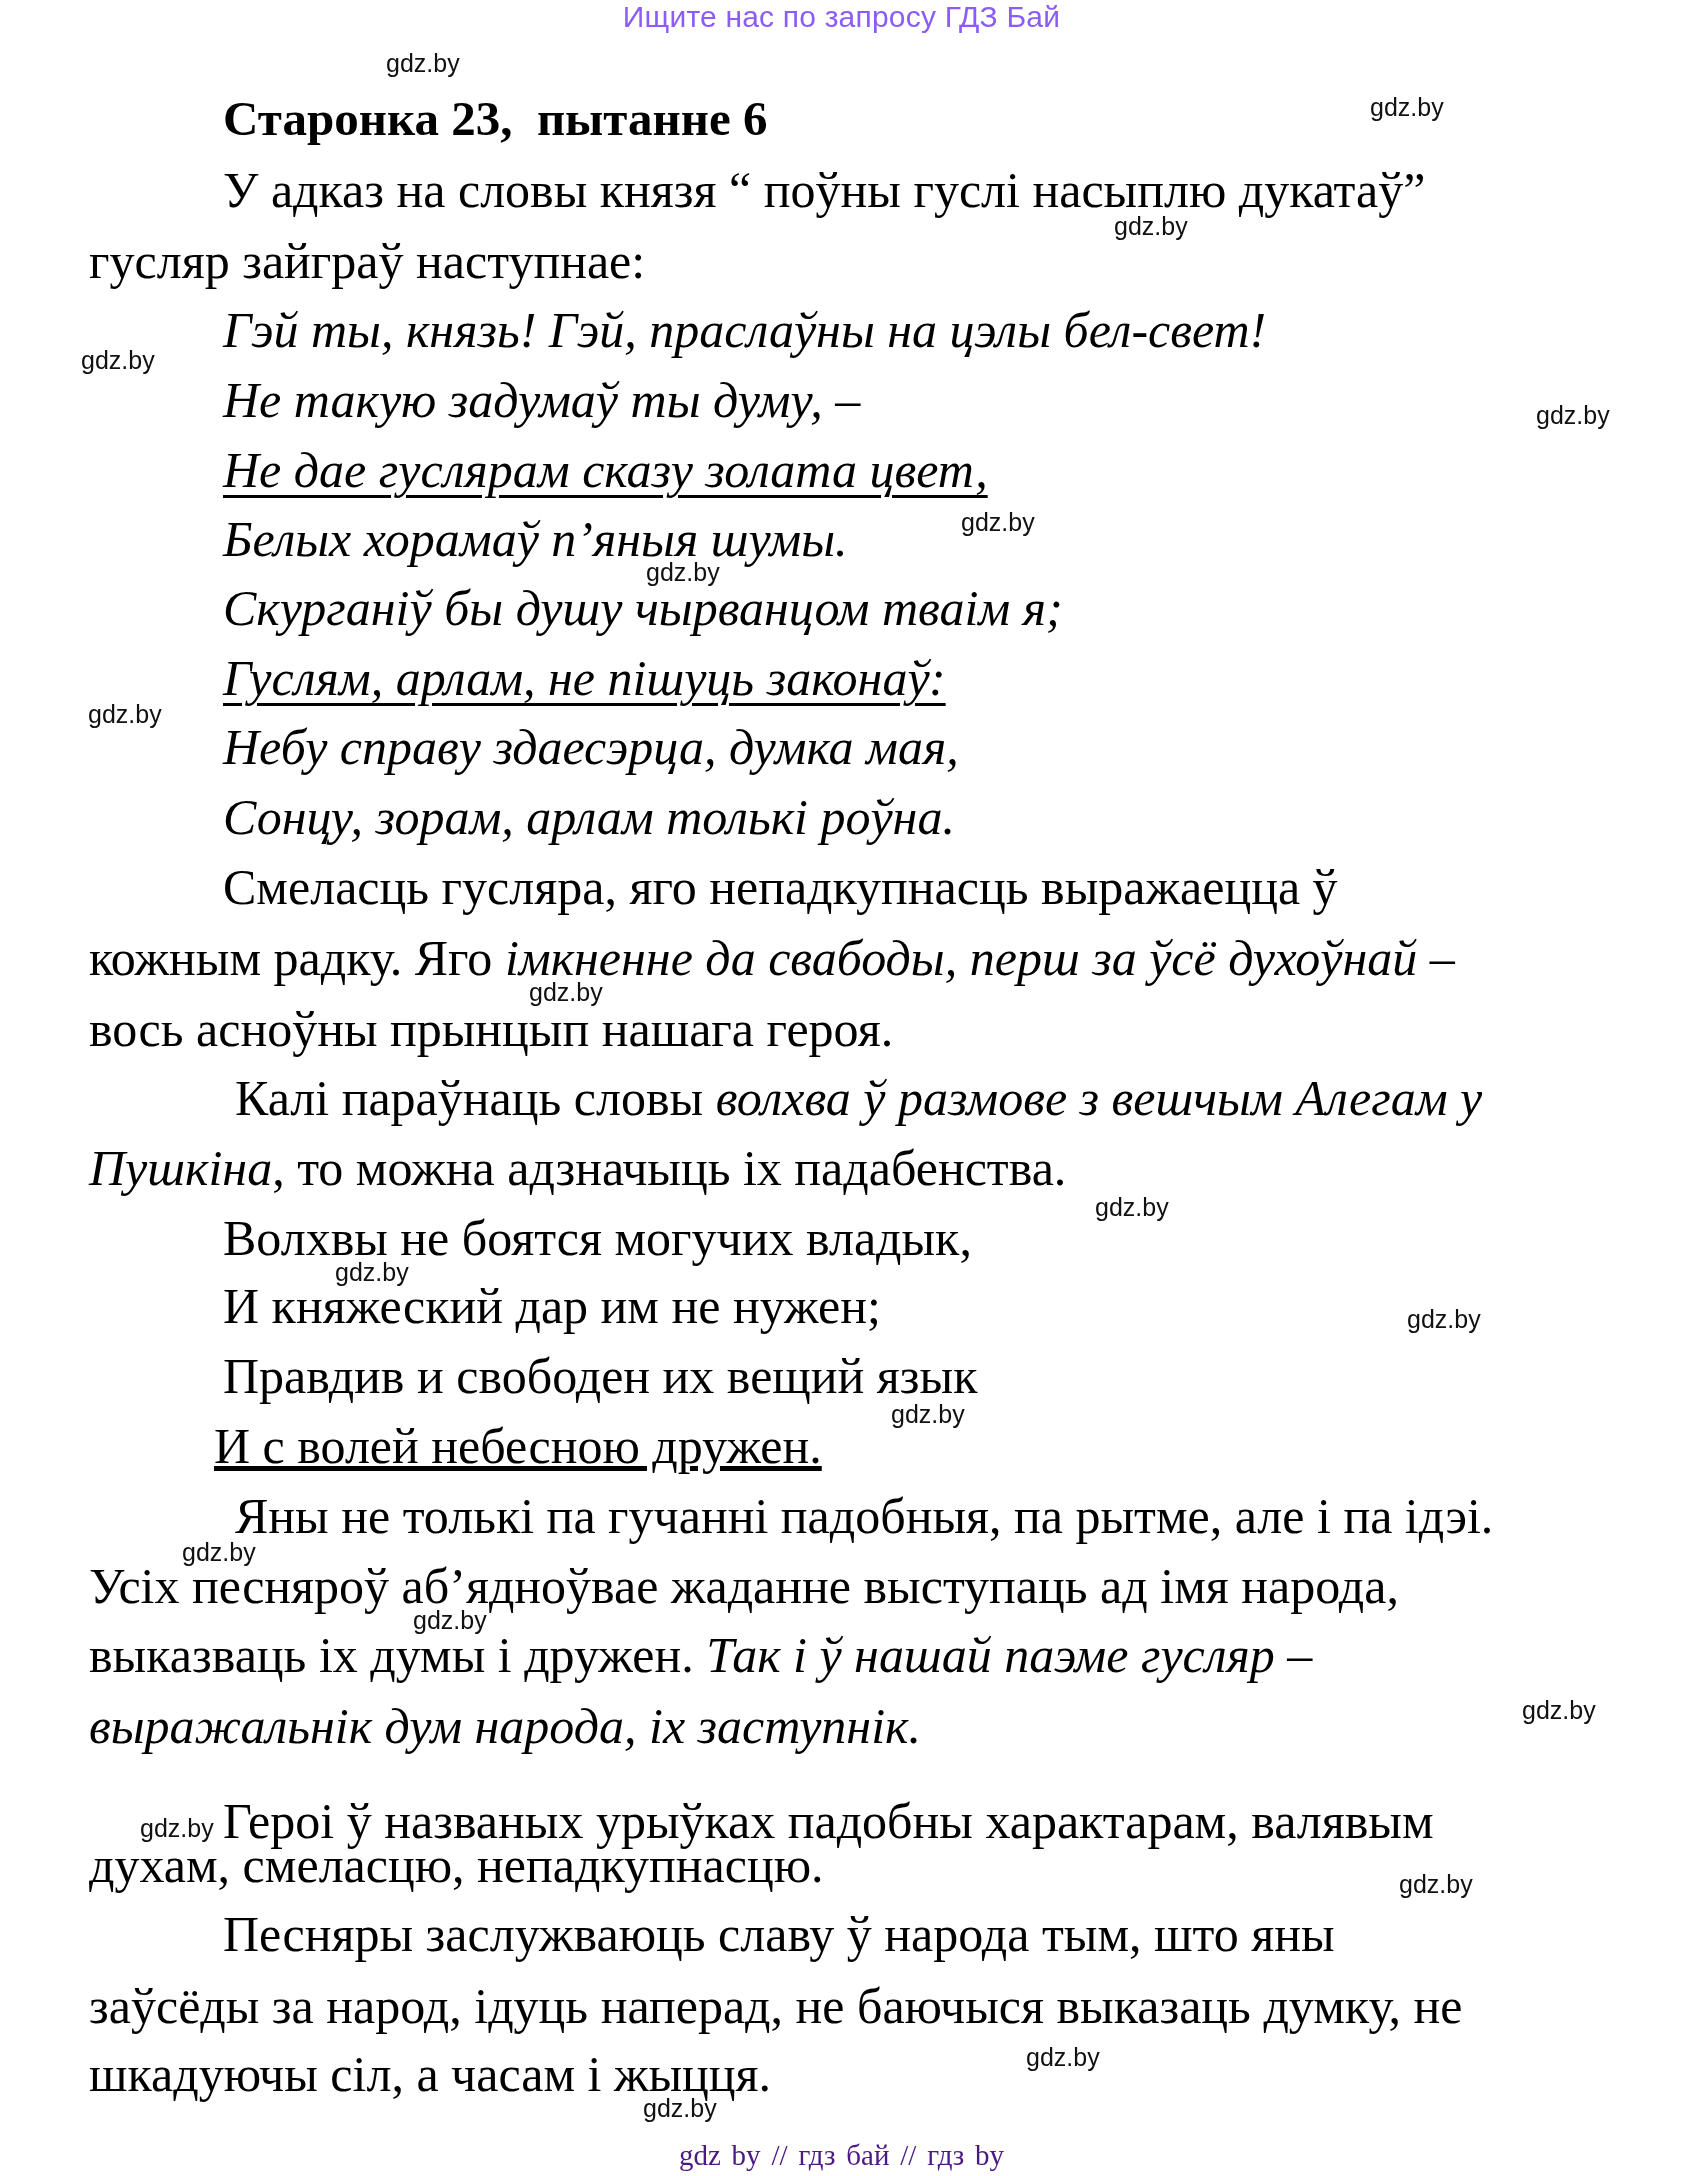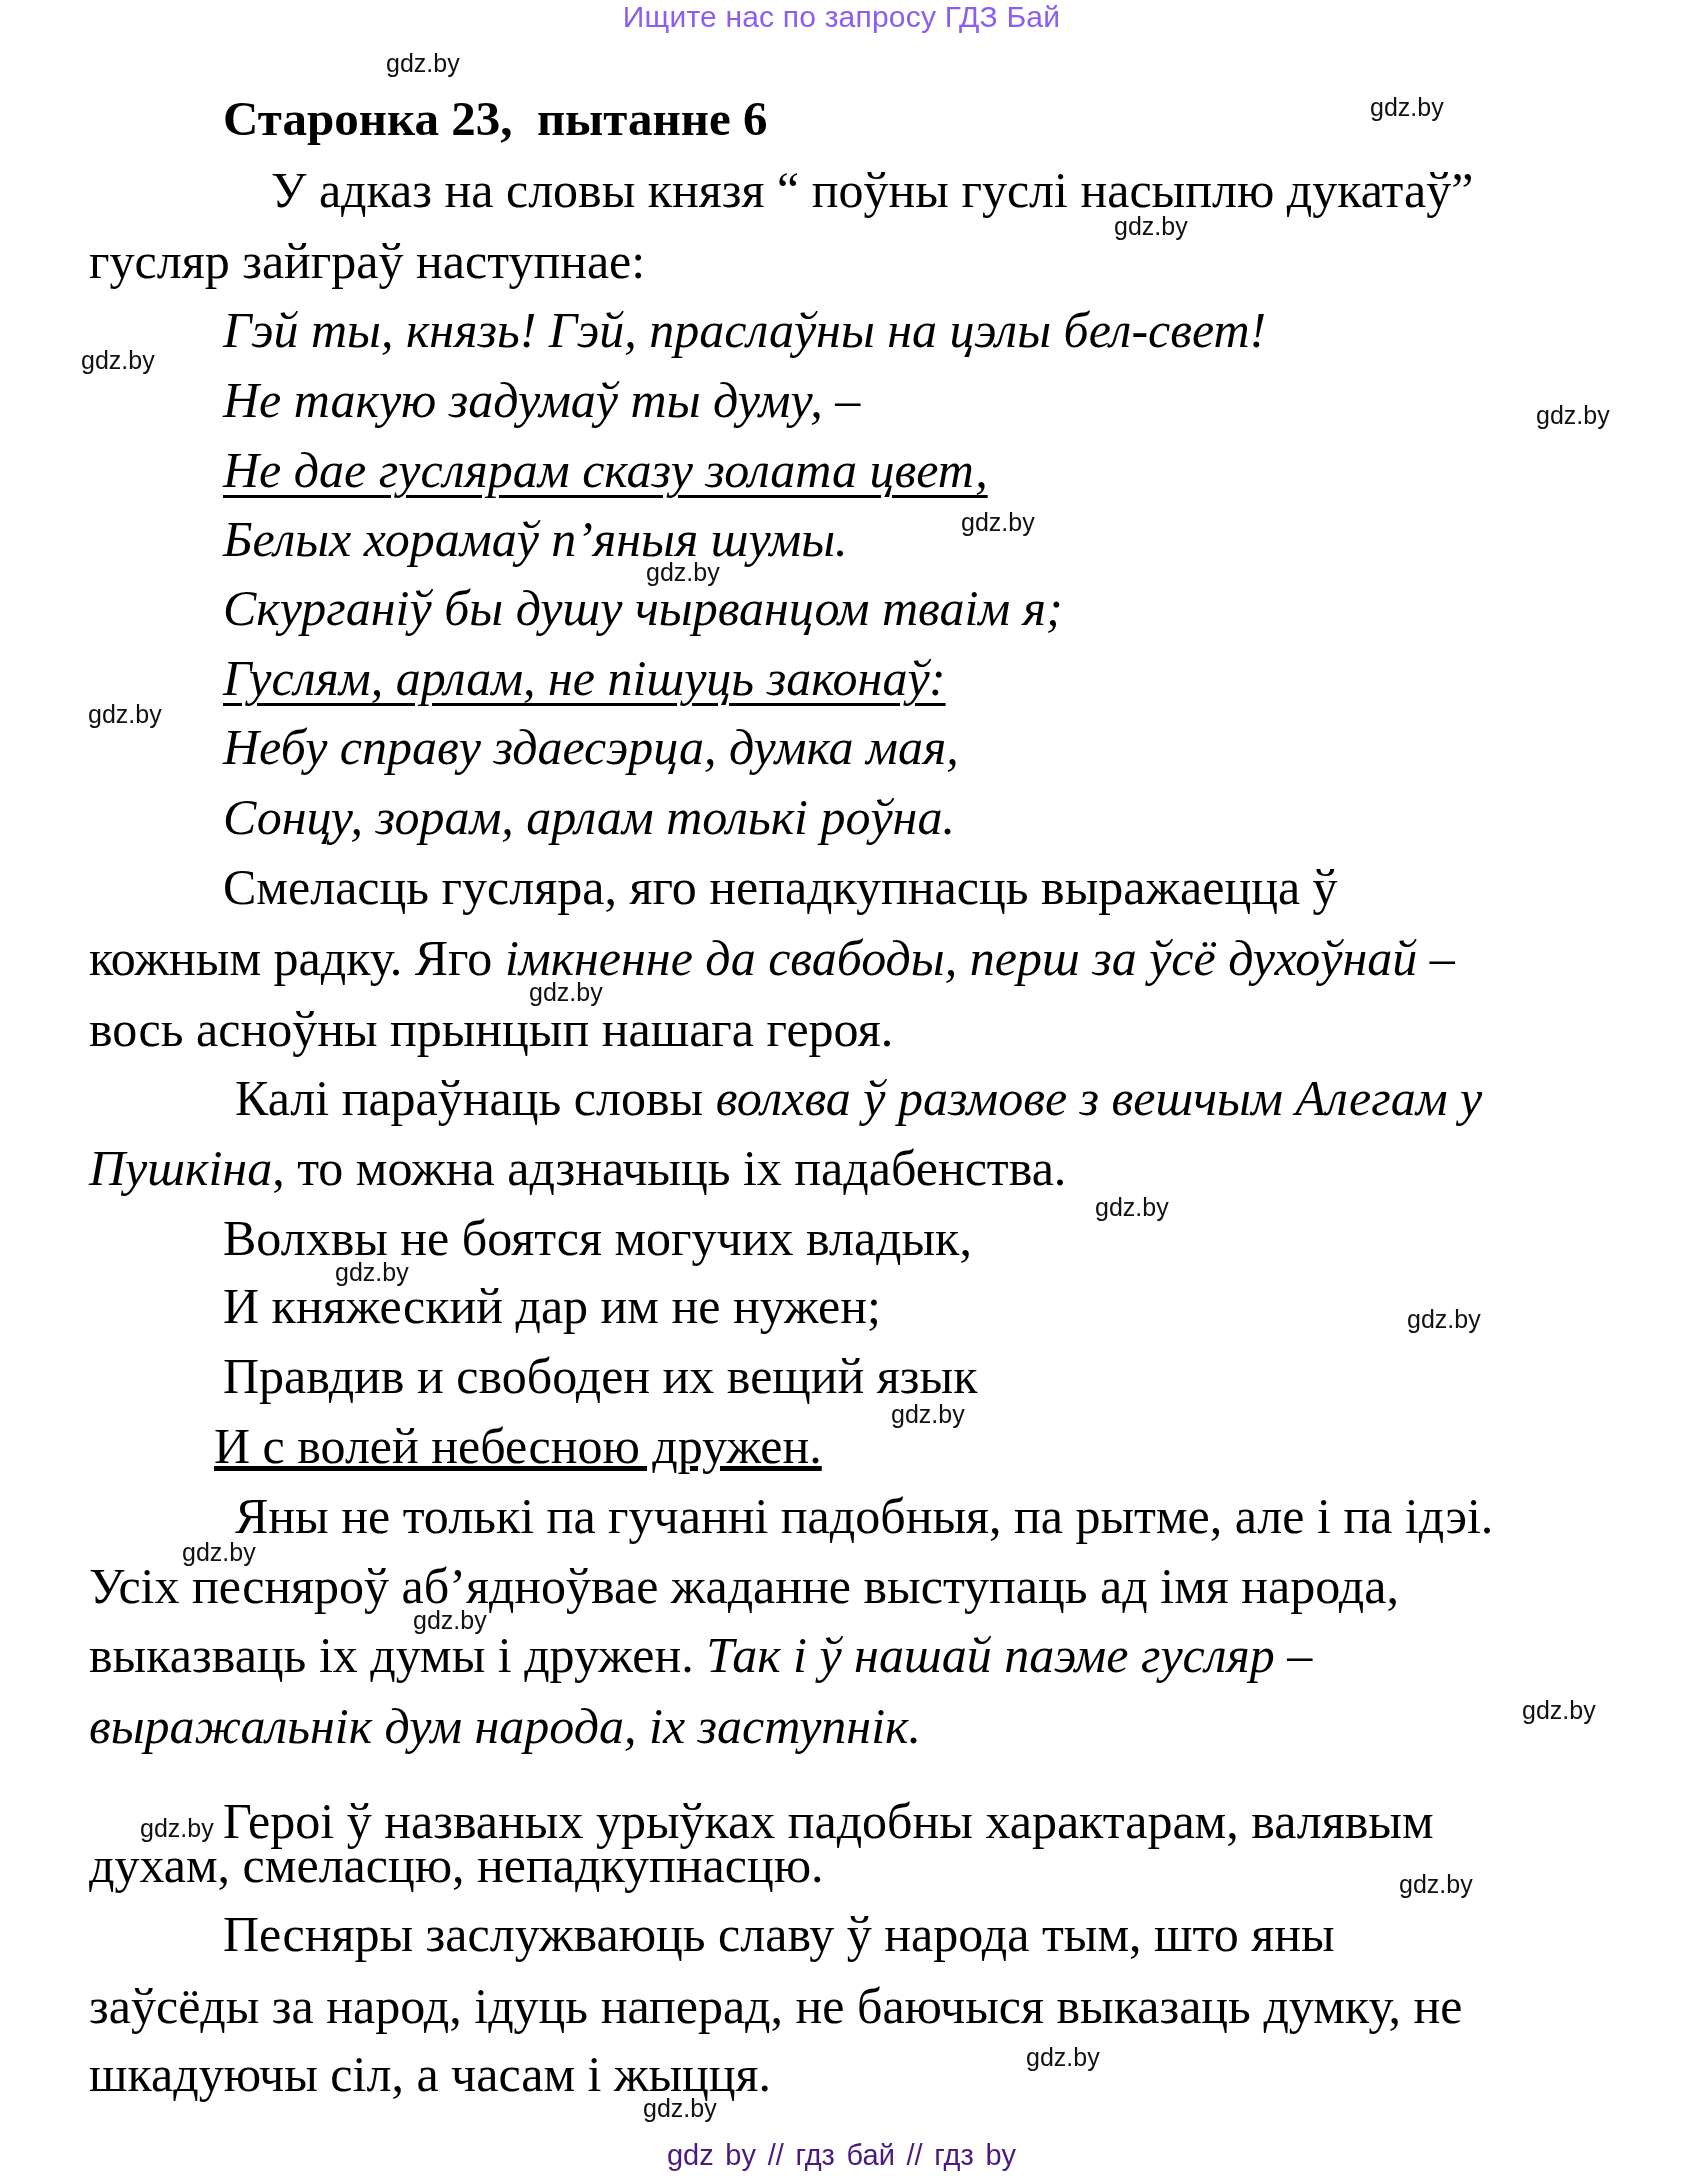--- a/index.html
+++ b/index.html
@@ -18,21 +18,21 @@
       font-family: "Liberation Sans", "DejaVu Sans", sans-serif;
       font-size: 30px;
       line-height: 34px;
       color: #8b5cf6;
       letter-spacing: 0.2px;
     }
     .footer-banner {
       position: absolute;
       left: 0; right: 0; top: 2135px;
       text-align: center;
-      font-family: Liberation Sans, sans-serif;
+      font-family: Liberation Serif, serif;
       font-size: 29px;
       line-height: 40px;
       color: #4b1a80;
       word-spacing: 3.6px;
     }
     .line {
       position: absolute;
       font-size: 50px;
       line-height: 58px;
       white-space: nowrap;
@@ -61,21 +61,21 @@
       white-space: nowrap;
     }
   </style>
 </head>
 <body>
 
 <div class="header-banner">Ищите нас по запросу ГДЗ Бай</div>
 
 <div class="title">Старонка 23,  пытанне 6</div>
 
-<div class="line" style="left:223px; top:161px;margin-left:48px;">У адказ на словы князя “ поўны гуслі насыплю дукатаў”</div>
+<div class="line" style="left:223px; top:161px;">У адказ на словы князя “ поўны гуслі насыплю дукатаў”</div>
 <div class="line" style="left:89px; top:232px;">гусляр зайграў наступнае:</div>
 
 <div>
   <div class="line it" style="left:223px; top:301px;">Гэй ты, князь! Гэй, праслаўны на цэлы бел-свет!</div>
   <div class="line it" style="left:223px; top:371px;">Не такую задумаў ты думу, –</div>
   <div class="line it ul" style="left:223px; top:441px;">Не дае гуслярам сказу золата цвет,</div>
   <div class="line it" style="left:223px; top:510px;">Белых хорамаў п’яныя шумы.</div>
   <div class="line it" style="left:223px; top:579px;">Скурганіў бы душу чырванцом тваім я;</div>
   <div class="line it ul" style="left:223px; top:649px;">Гуслям, арлам, не пішуць законаў:</div>
   <div class="line it" style="left:223px; top:718px;">Небу справу здаесэрца, думка мая,</div>

